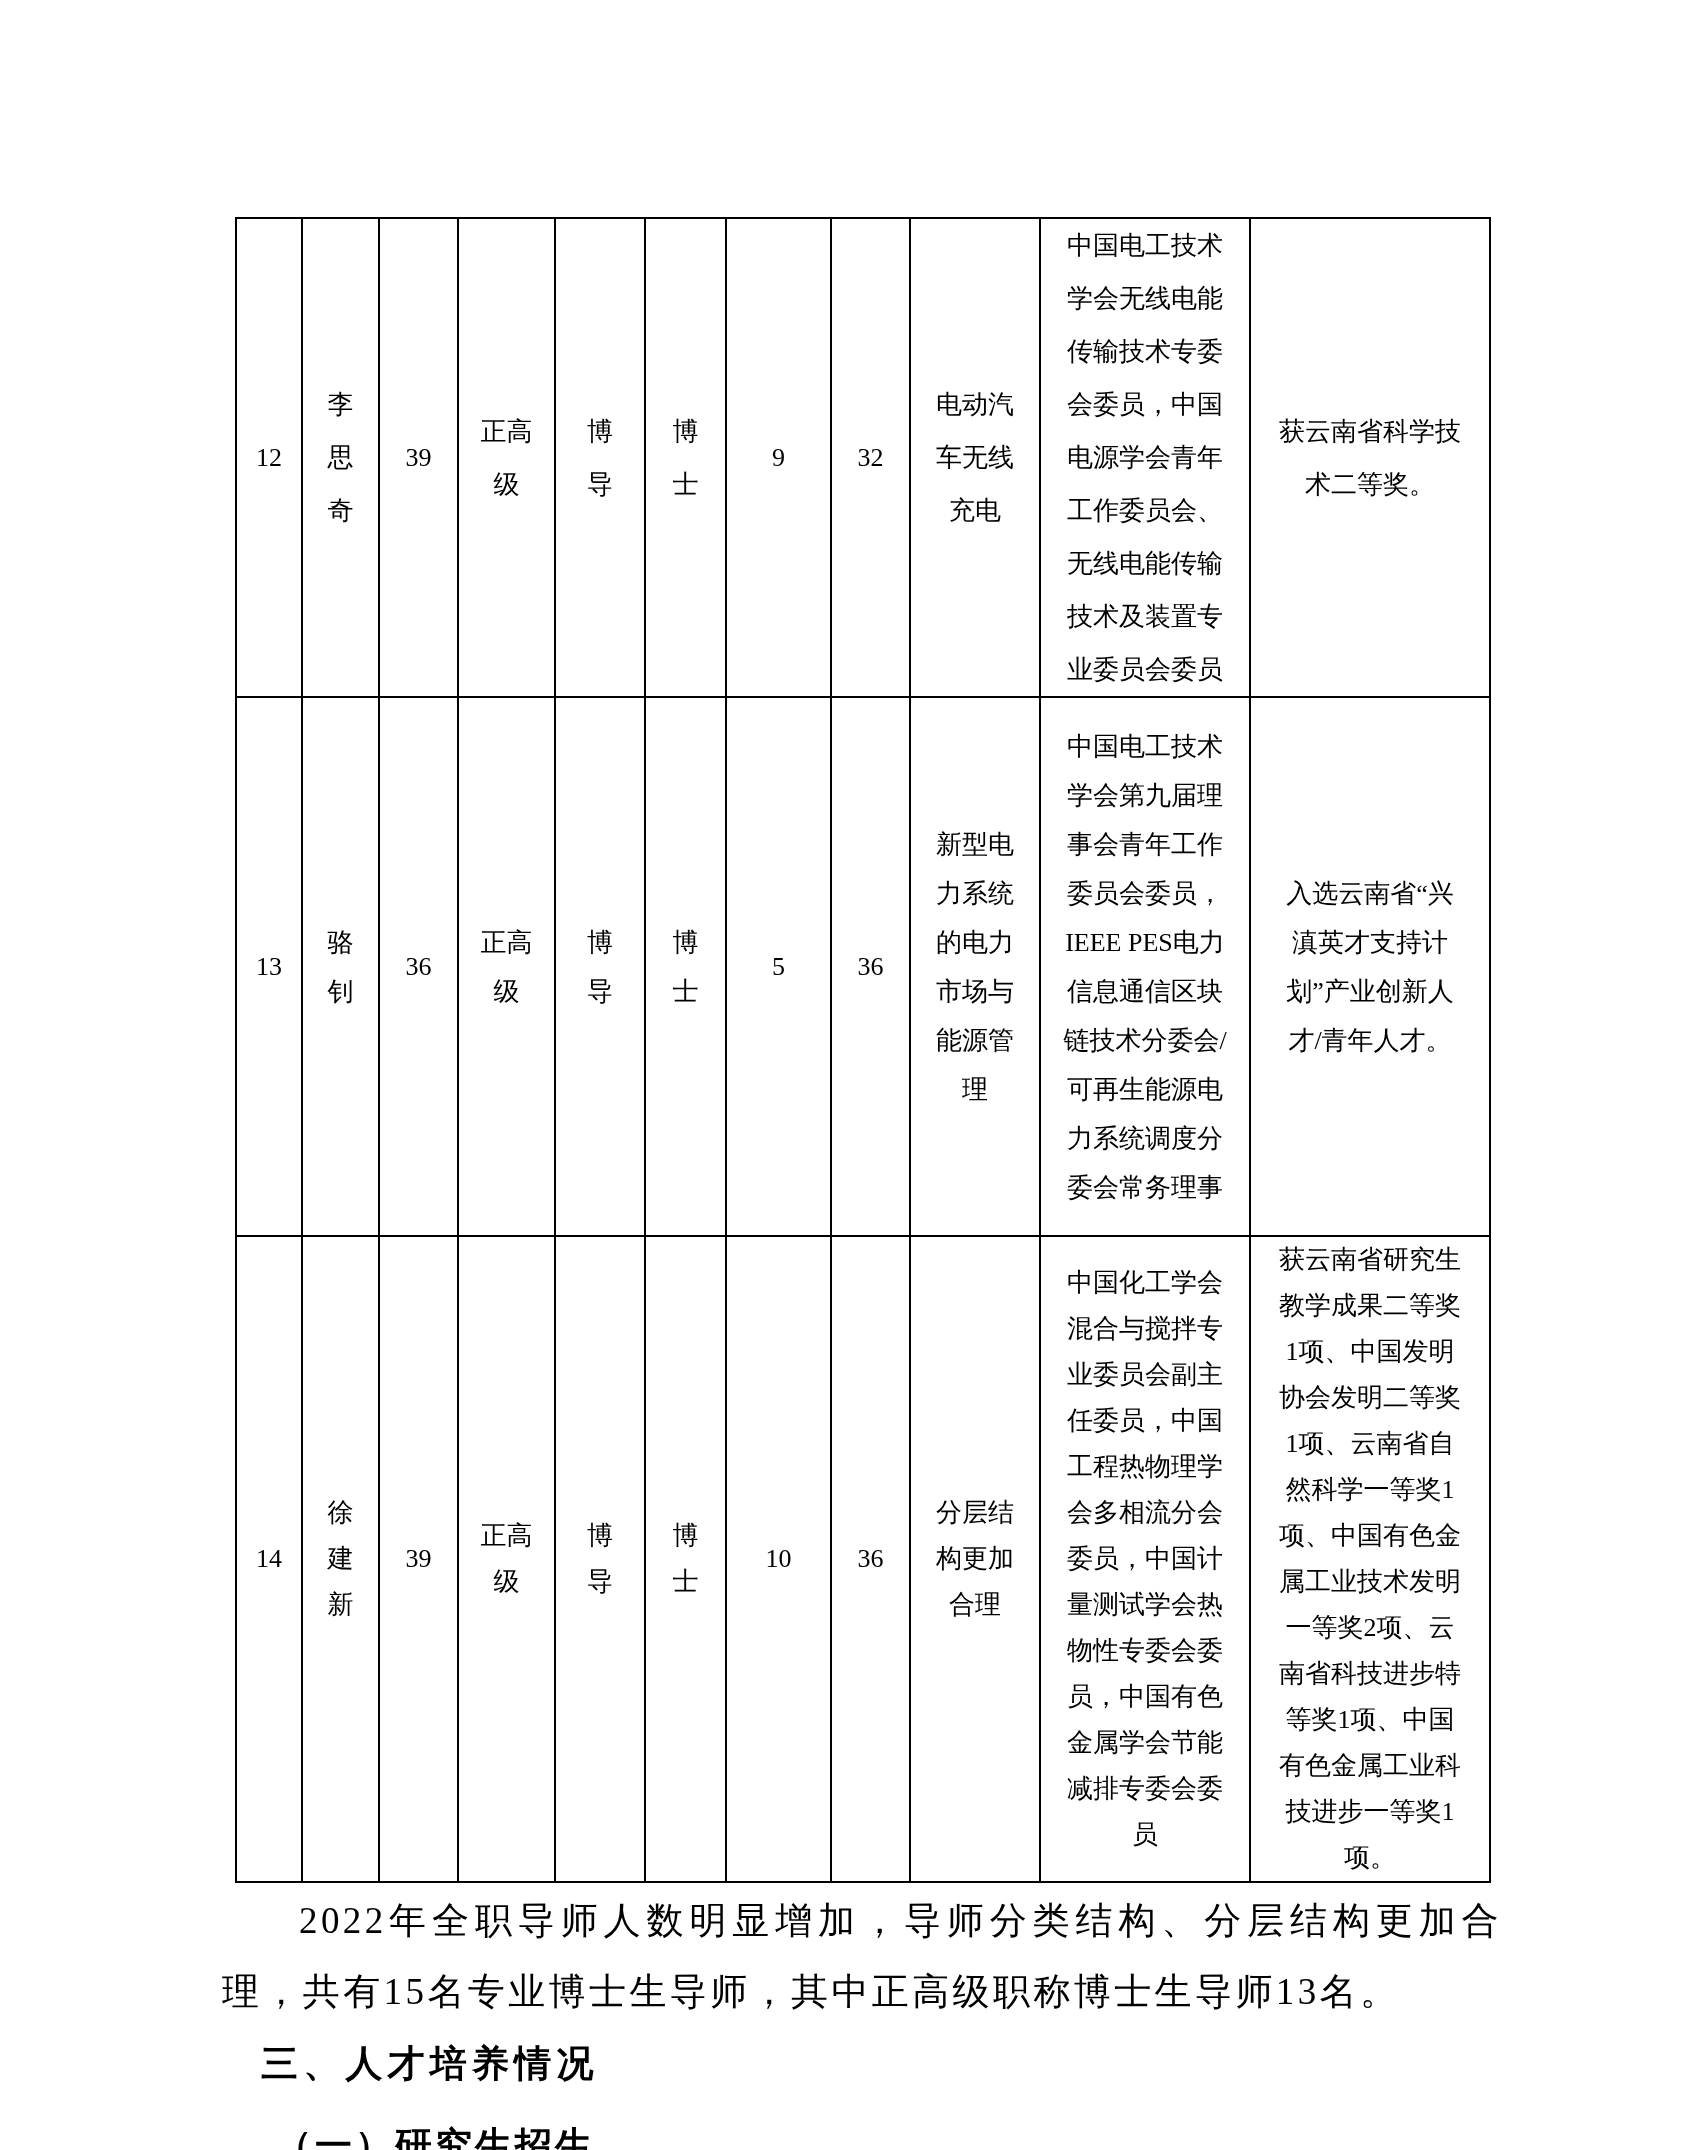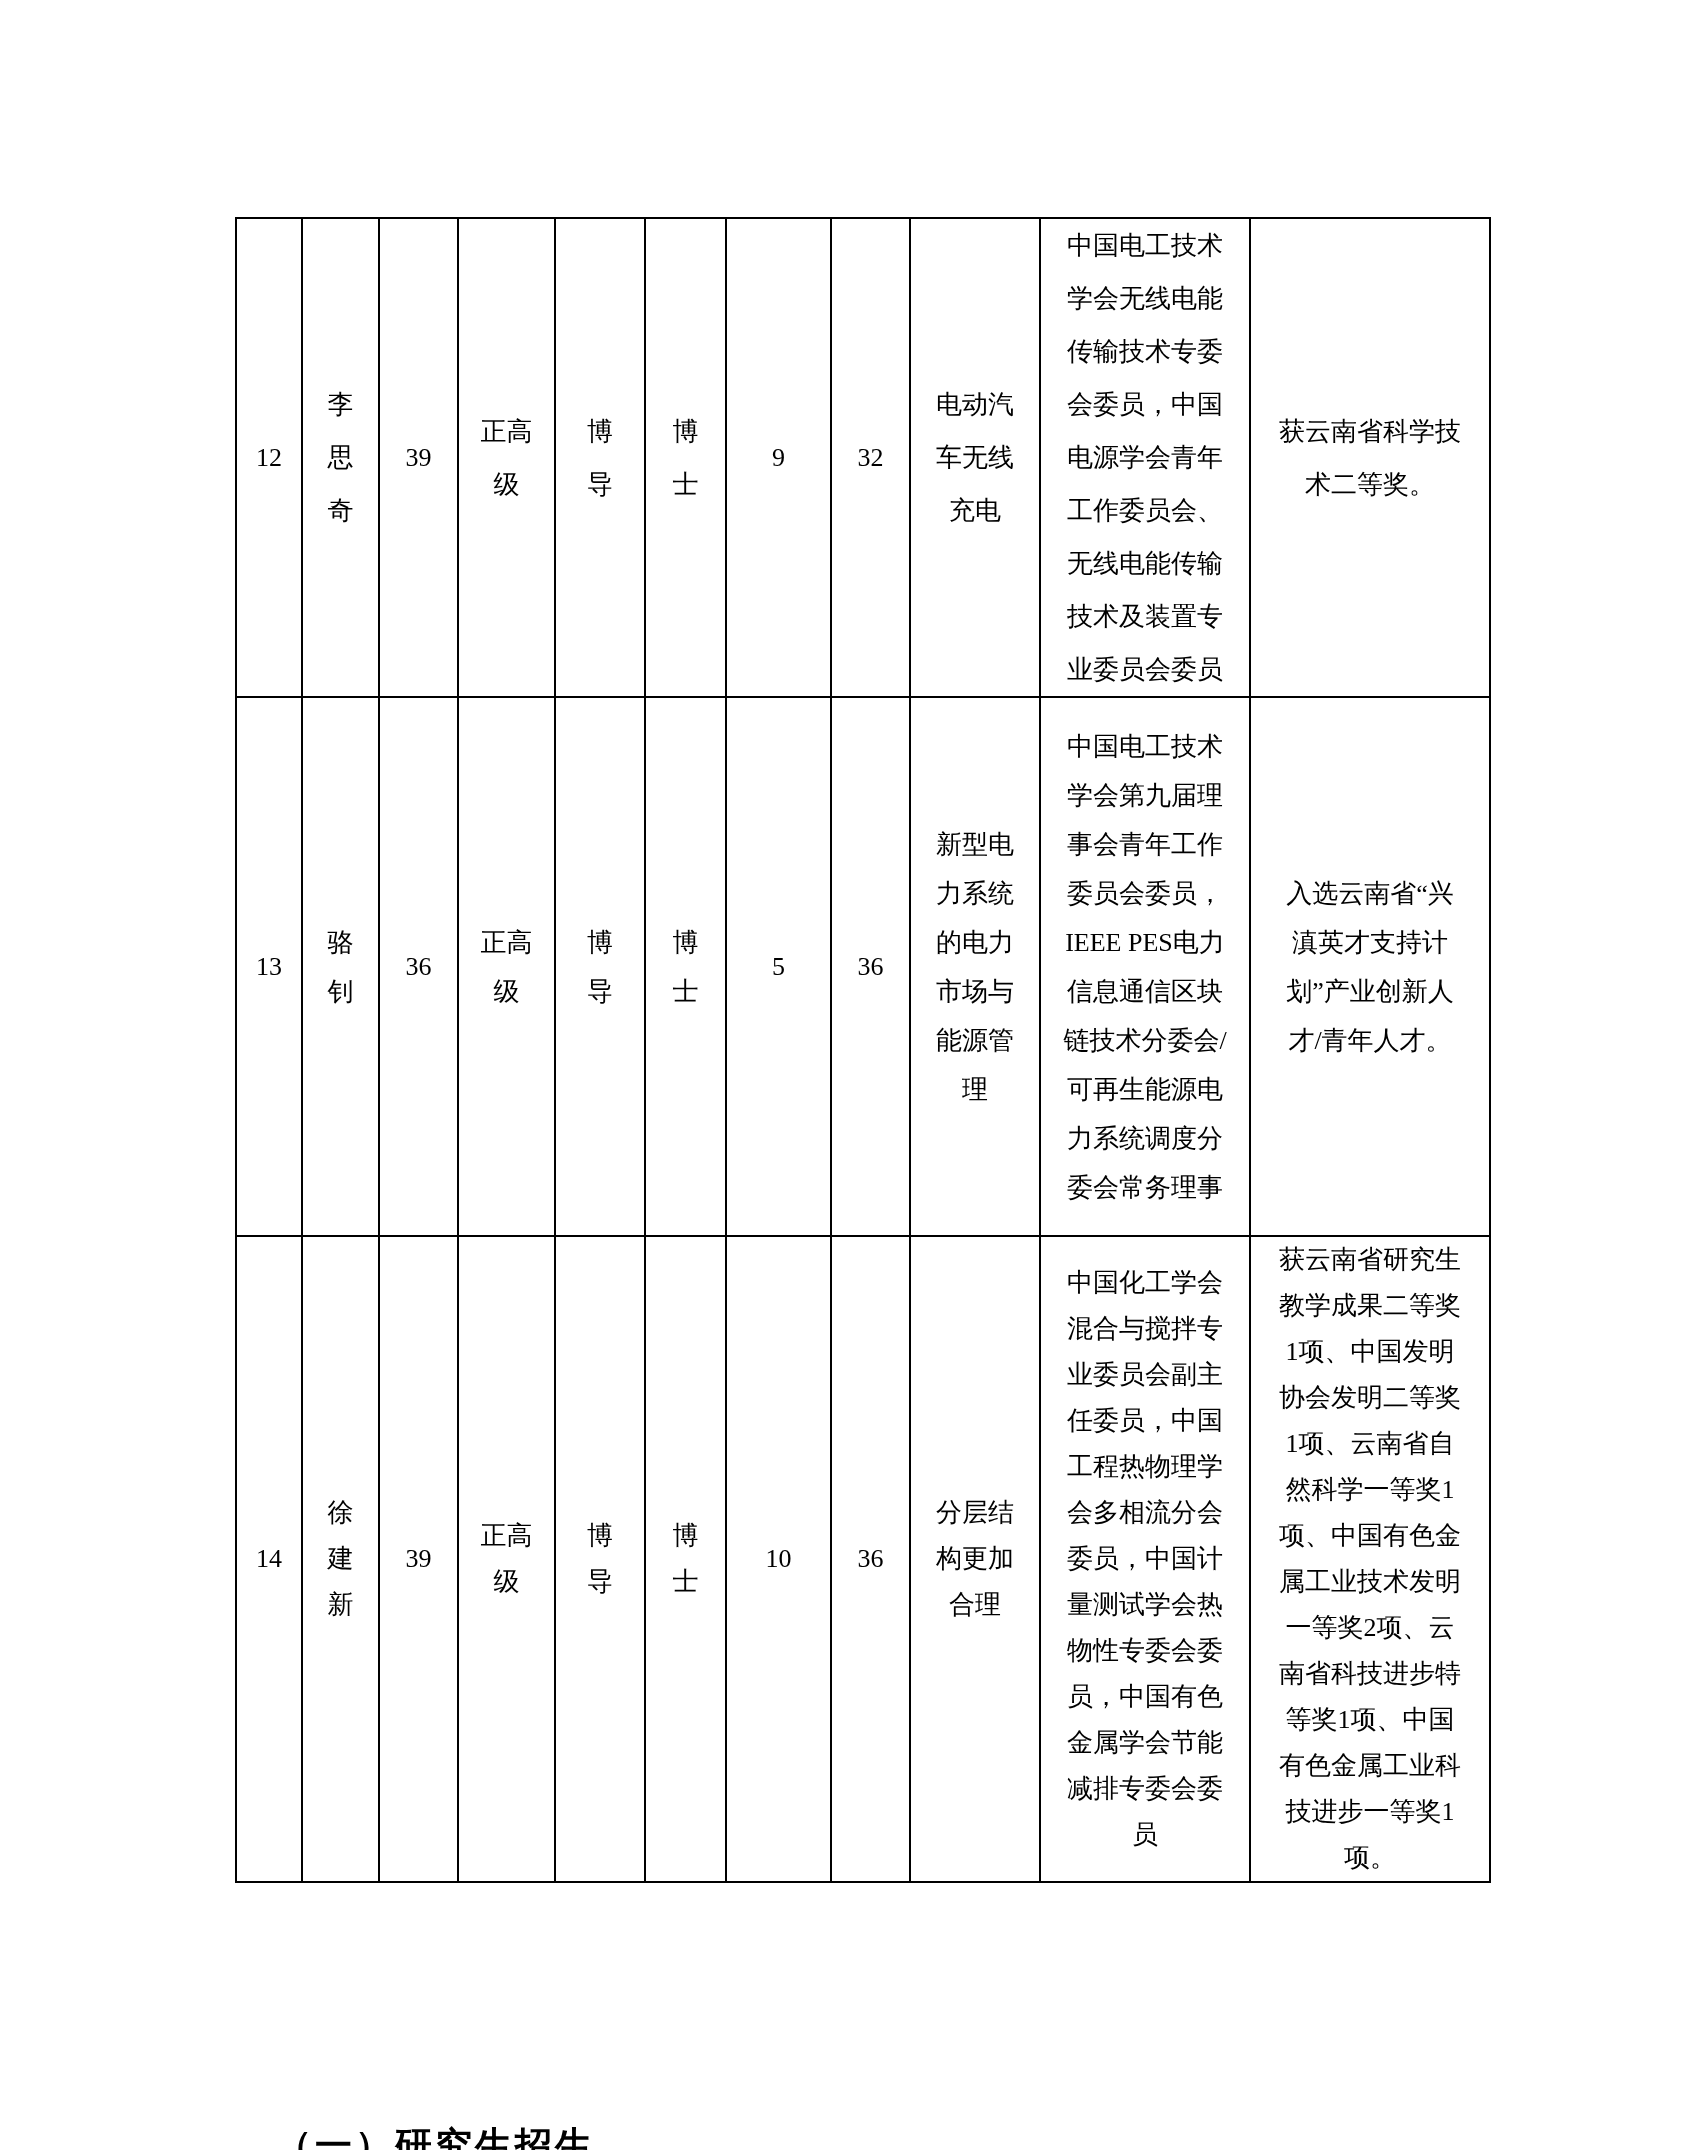--- a/index.html
+++ b/index.html
@@ -134,18 +134,20 @@
         <td>10</td>
         <td>36</td>
         <td>分层结构更加合理</td>
         <td>中国化工学会混合与搅拌专业委员会副主任委员，中国工程热物理学会多相流分会委员，中国计量测试学会热物性专委会委员，中国有色金属学会节能减排专委会委员</td>
         <td>获云南省研究生教学成果二等奖1项、中国发明协会发明二等奖1项、云南省自然科学一等奖1项、中国有色金属工业技术发明一等奖2项、云南省科技进步特等奖1项、中国有色金属工业科技进步一等奖1项。</td>
       </tr>
     </tbody>
   </table>
 
 
+  <p class="body-para">2022年全职导师人数明显增加，导师分类结构、分层结构更加合理，共有15名专业博士生导师，其中正高级职称博士生导师13名。</p>
 
+  <div class="heading heading-san">三、人才培养情况</div>
 
   <div class="heading heading-yi">（一）研究生招生</div>
 
 </div>
 
 
 </body></html>

